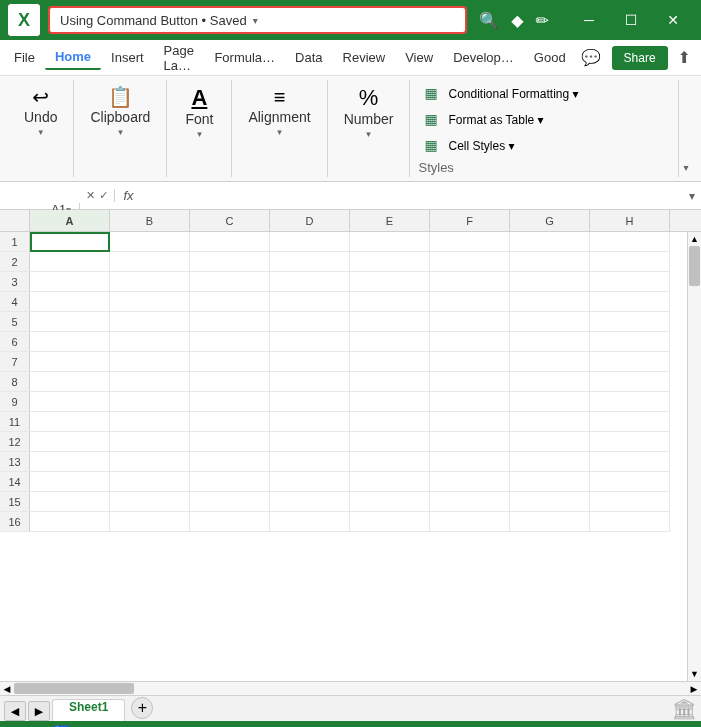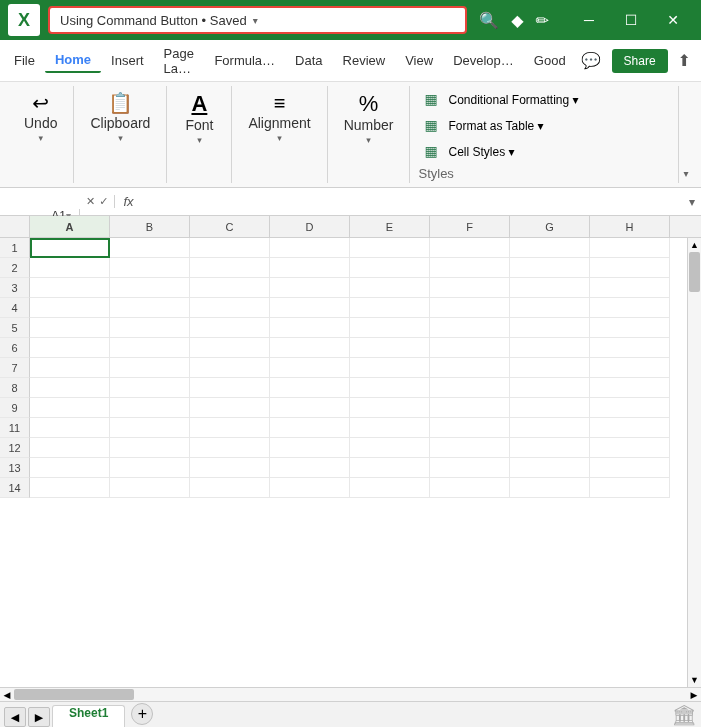--- a/index.html
+++ b/index.html
@@ -40,21 +40,21 @@
     .window-controls { display: flex; gap: 2px; margin-left: 8px; }
     .win-btn {
       width: 40px; height: 40px;
       background: transparent; border: none; color: #fff; font-size: 14px;
       display: flex; align-items: center; justify-content: center; cursor: pointer;
     }
 
     
     .menu-bar {
       background: #fff;
-      height: 42px;
+      height: 36px;
       display: flex; align-items: center;
       padding: 0 4px;
       border-bottom: 1px solid #e0e0e0;
     }
     .menu-item {
       padding: 4px 10px;
       font-size: 13px; color: #333; cursor: pointer;
       border-radius: 2px;
     }
     .menu-item.active {
@@ -509,20 +509,42 @@
           <div class="row-num">14</div>
           <div class="cell col-a"></div>
           <div class="cell col-b"></div>
           <div class="cell col-c"></div>
           <div class="cell col-d"></div>
           <div class="cell col-e"></div>
           <div class="cell col-f"></div>
           <div class="cell col-g"></div>
           <div class="cell col-h"></div>
         </div>
+        <div class="grid-row">
+          <div class="row-num">15</div>
+          <div class="cell col-a"></div>
+          <div class="cell col-b"></div>
+          <div class="cell col-c"></div>
+          <div class="cell col-d"></div>
+          <div class="cell col-e"></div>
+          <div class="cell col-f"></div>
+          <div class="cell col-g"></div>
+          <div class="cell col-h"></div>
+        </div>
+        <div class="grid-row">
+          <div class="row-num">16</div>
+          <div class="cell col-a"></div>
+          <div class="cell col-b"></div>
+          <div class="cell col-c"></div>
+          <div class="cell col-d"></div>
+          <div class="cell col-e"></div>
+          <div class="cell col-f"></div>
+          <div class="cell col-g"></div>
+          <div class="cell col-h"></div>
+        </div>
       </div>
     <div class="v-scrollbar">
       <div class="scrollbar-btn">▲</div>
       <div class="scrollbar-track">
         <div class="scrollbar-thumb"></div>
       </div>
       <div class="scrollbar-btn">▼</div>
     </div>
   </div>
 </div>

